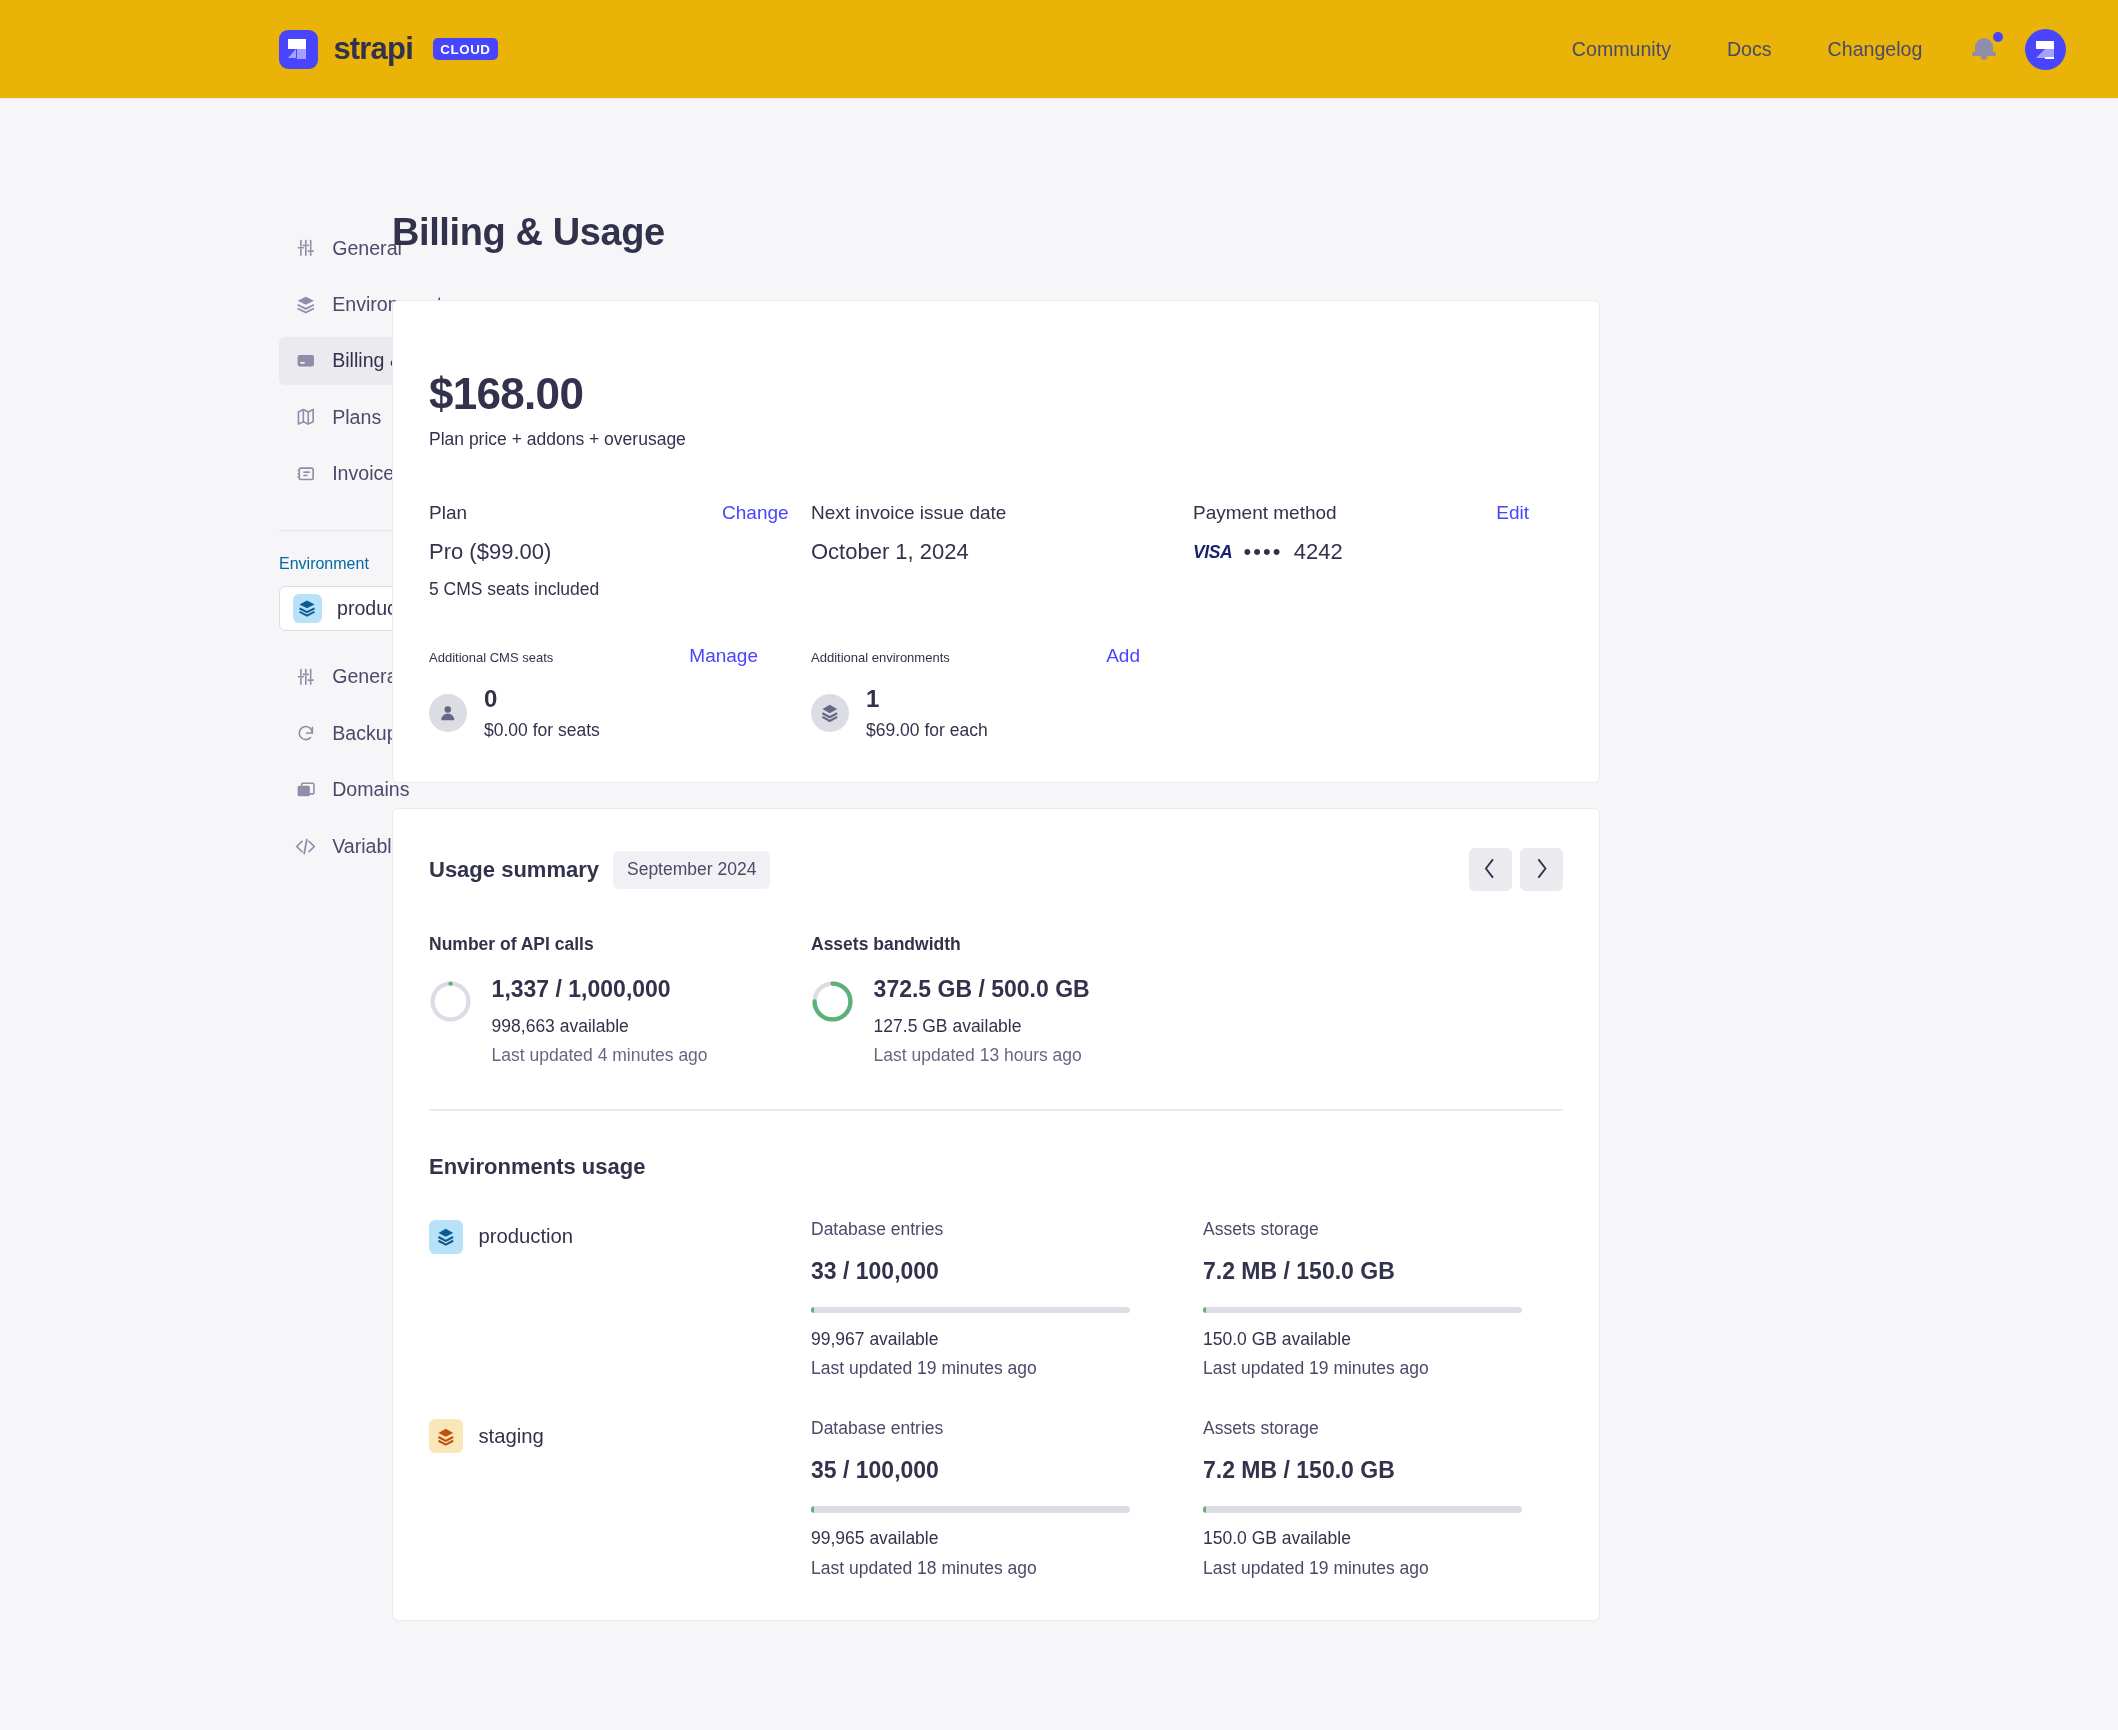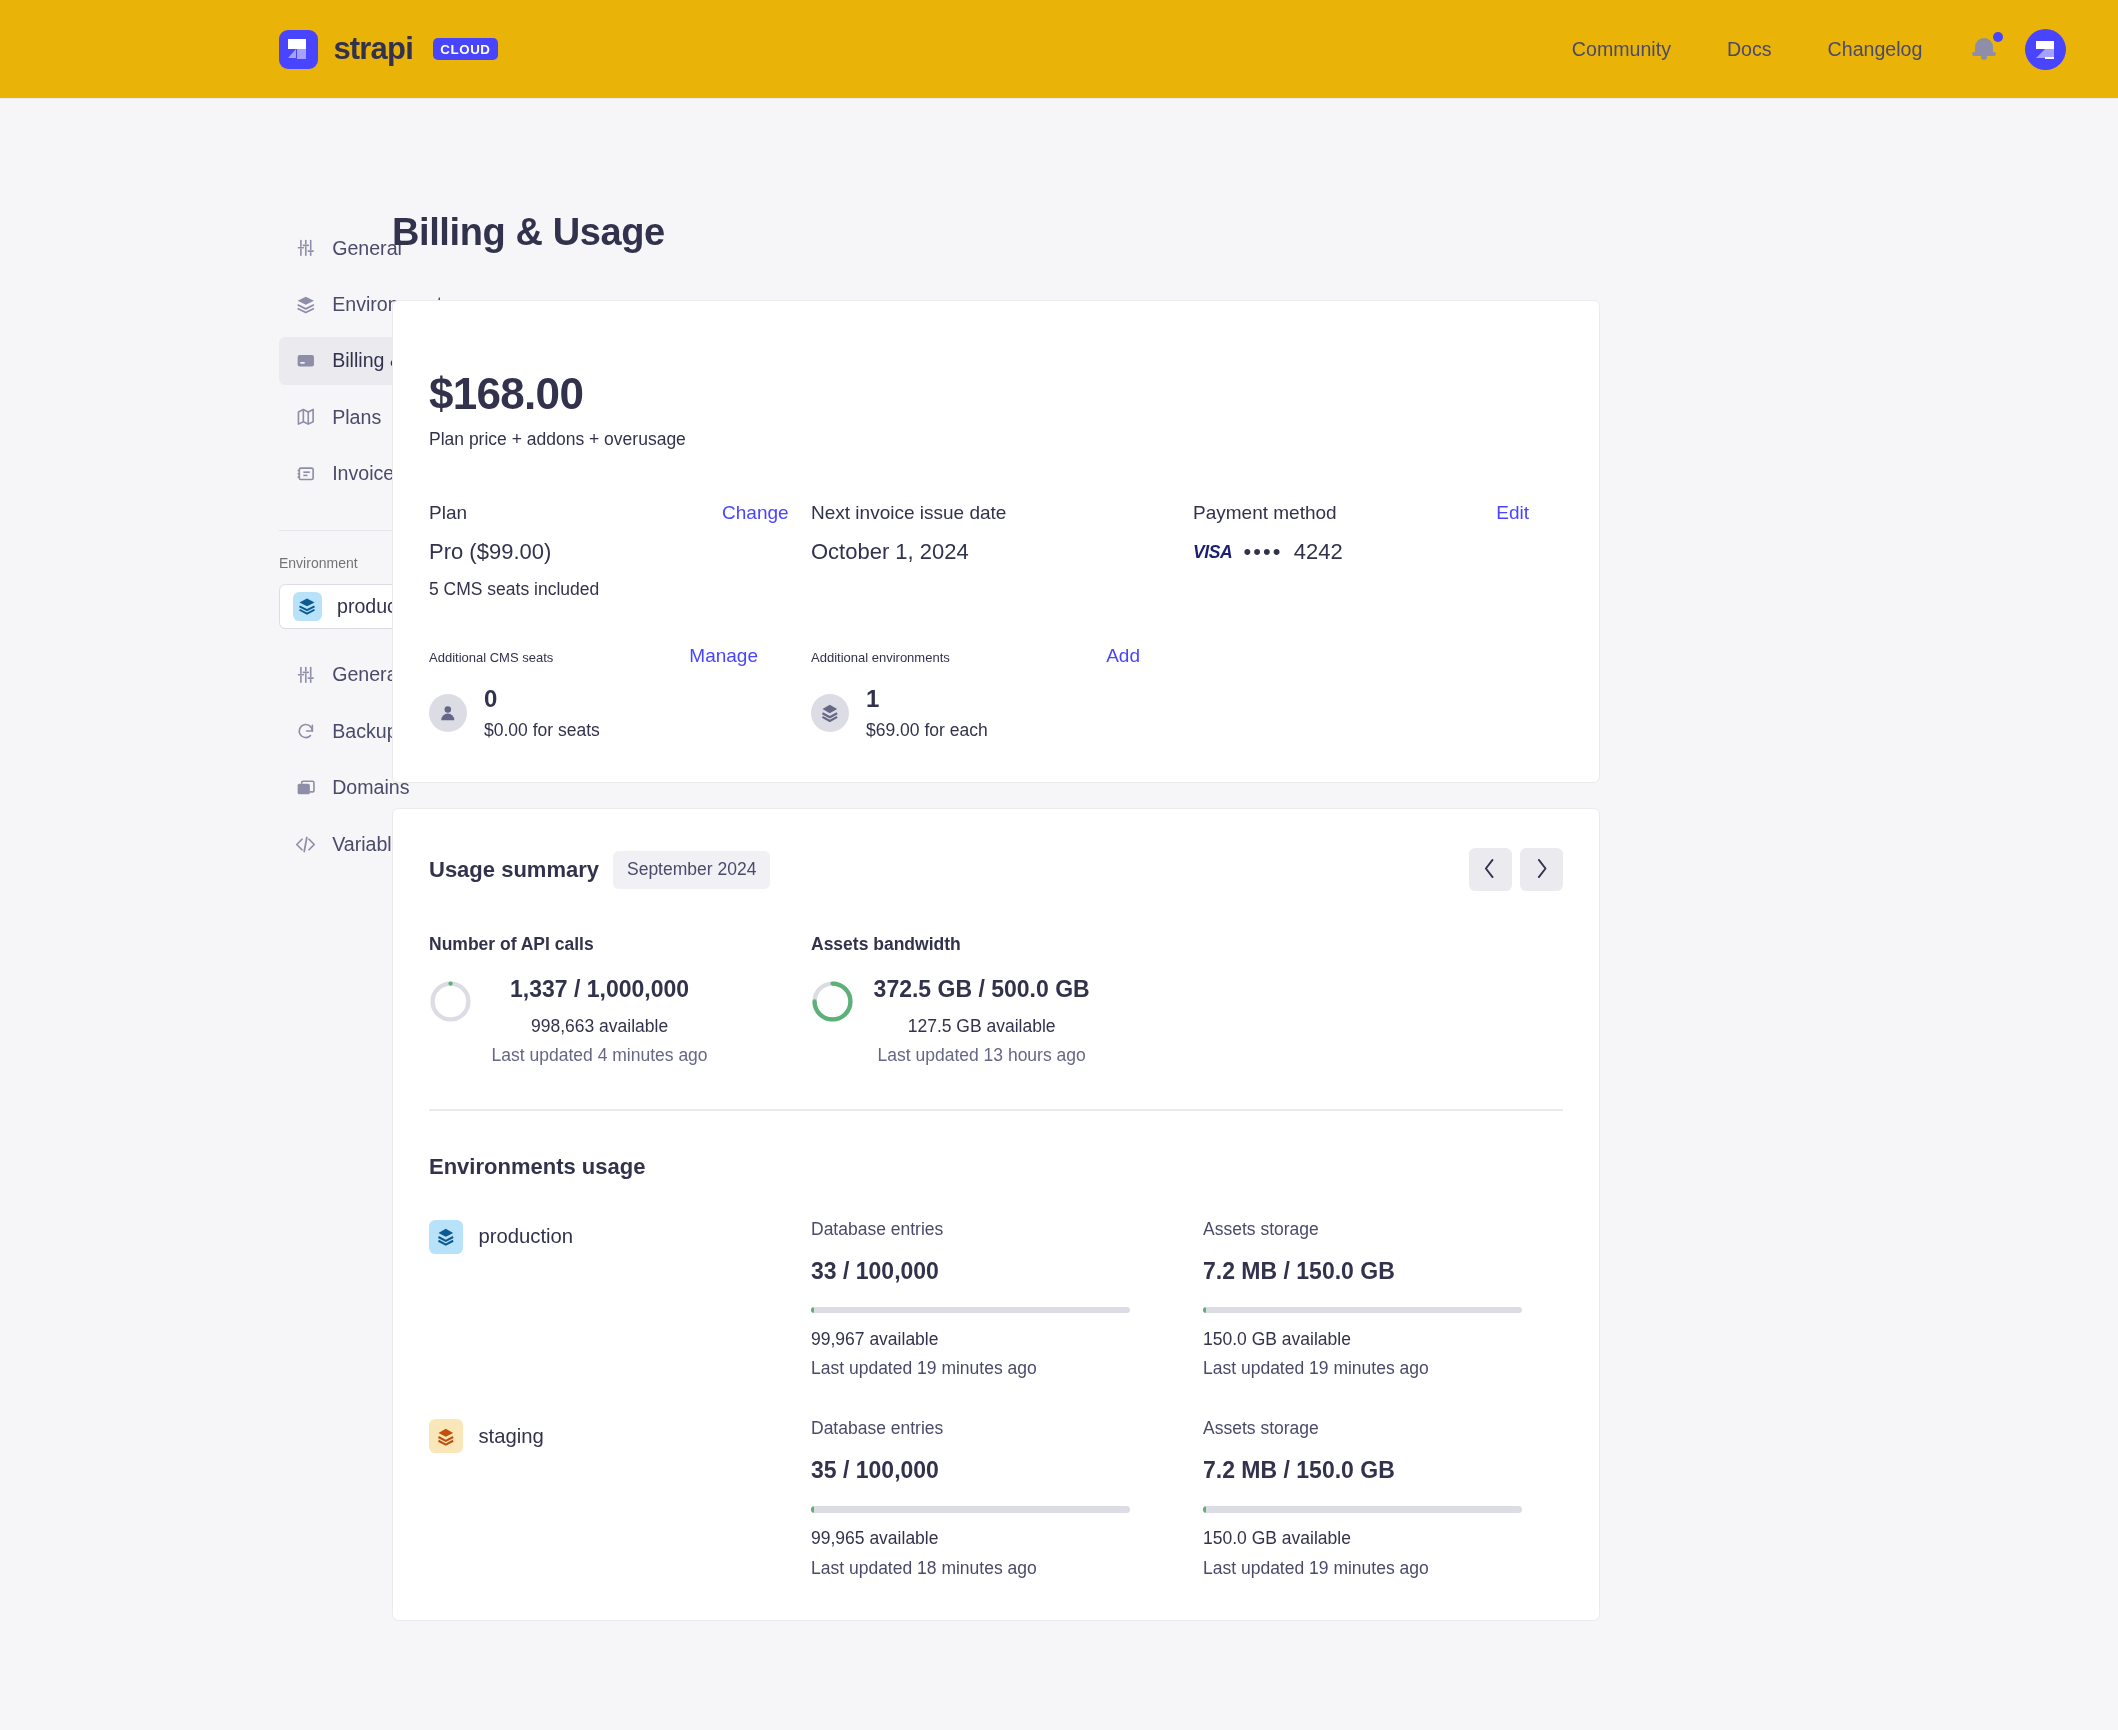--- a/index.html
+++ b/index.html
@@ -91,21 +91,21 @@
   .side-item {
     display: flex; align-items: center; gap: 15.4px;
     height: 48px; padding: 0 15.4px; border-radius: 6.3px;
     font-size: 19.6px; color: #4a4a6a; margin-bottom: 8.4px;
     width: 368px;
   }
   .side-item.active { background: #eaeaef; color: #32324d; font-weight: 400; }
   .side-icon { width: 22.4px; height: 22.4px; flex: 0 0 22.4px; color: #8e8ea9; display: flex; align-items: center; justify-content: center; }
   .side-icon svg { display: block; }
   .sep { width: 368px; height: 1.4px; background: #e6e6ea; margin: 32px 0 24px 0; }
-  .env-label { font-size: 14px; color: #737373; margin-bottom: 12.6px; }
+  .env-label { font-size: 16px; color: #0369a1; margin-bottom: 12.6px; }
   .env-select {
     width: 368px; height: 45px; background: #fff; border: 0.7px solid #dcdce4;
     border-radius: 6.3px; display: flex; align-items: center; padding: 0 12.6px;
     margin-bottom: 22.4px;
   }
   .env-chip {
     width: 29px; height: 29px; border-radius: 6.3px; background: #b8e1fa;
     display: flex; align-items: center; justify-content: center; flex: 0 0 29px;
   }
   .env-name { font-size: 19.6px; color: #32324d; margin-left: 15.4px; }
@@ -169,21 +169,21 @@
   .arrow-btn {
     width: 43px; height: 43px; background: #eaeaef; border-radius: 6.3px;
     display: flex; align-items: center; justify-content: center;
     color: #32324d; border: none; cursor: pointer;
   }
 
   .metrics { display: flex; margin-top: 43px; }
   .metric { flex: 0 0 auto; }
   .metric.m1 { width: 382px; }
   .metric-label { font-size: 17.5px; font-weight: 700; color: #32324d; }
-  .metric-body { display: flex; align-items: flex-start; gap: 19.6px; margin-top: 21px; text-align: center; }
+  .metric-body { display: flex; align-items: flex-start; gap: 19.6px; margin-top: 21px; }
   .ring { width: 43px; height: 43px; flex: 0 0 43px; margin-top: 4.2px; }
   .metric-value { font-size: 23px; font-weight: 700; color: #32324d; }
   .metric-avail { font-size: 17.5px; color: #32324d; margin-top: 12.6px; }
   .metric-upd { font-size: 17.5px; color: #666687; margin-top: 8.4px; }
 
   .hr { height: 1.4px; background: #eaeaef; margin: 43px 0 0 0; }
 
   .env-usage-title { font-size: 22px; font-weight: 700; color: #32324d; margin-top: 43px; }
   .env-row { display: flex; margin-top: 39px; align-items: flex-start; }
   .env-name-cell { width: 382px; flex: 0 0 382px; display: flex; align-items: center; gap: 15.4px; padding-top: 1.4px; }

